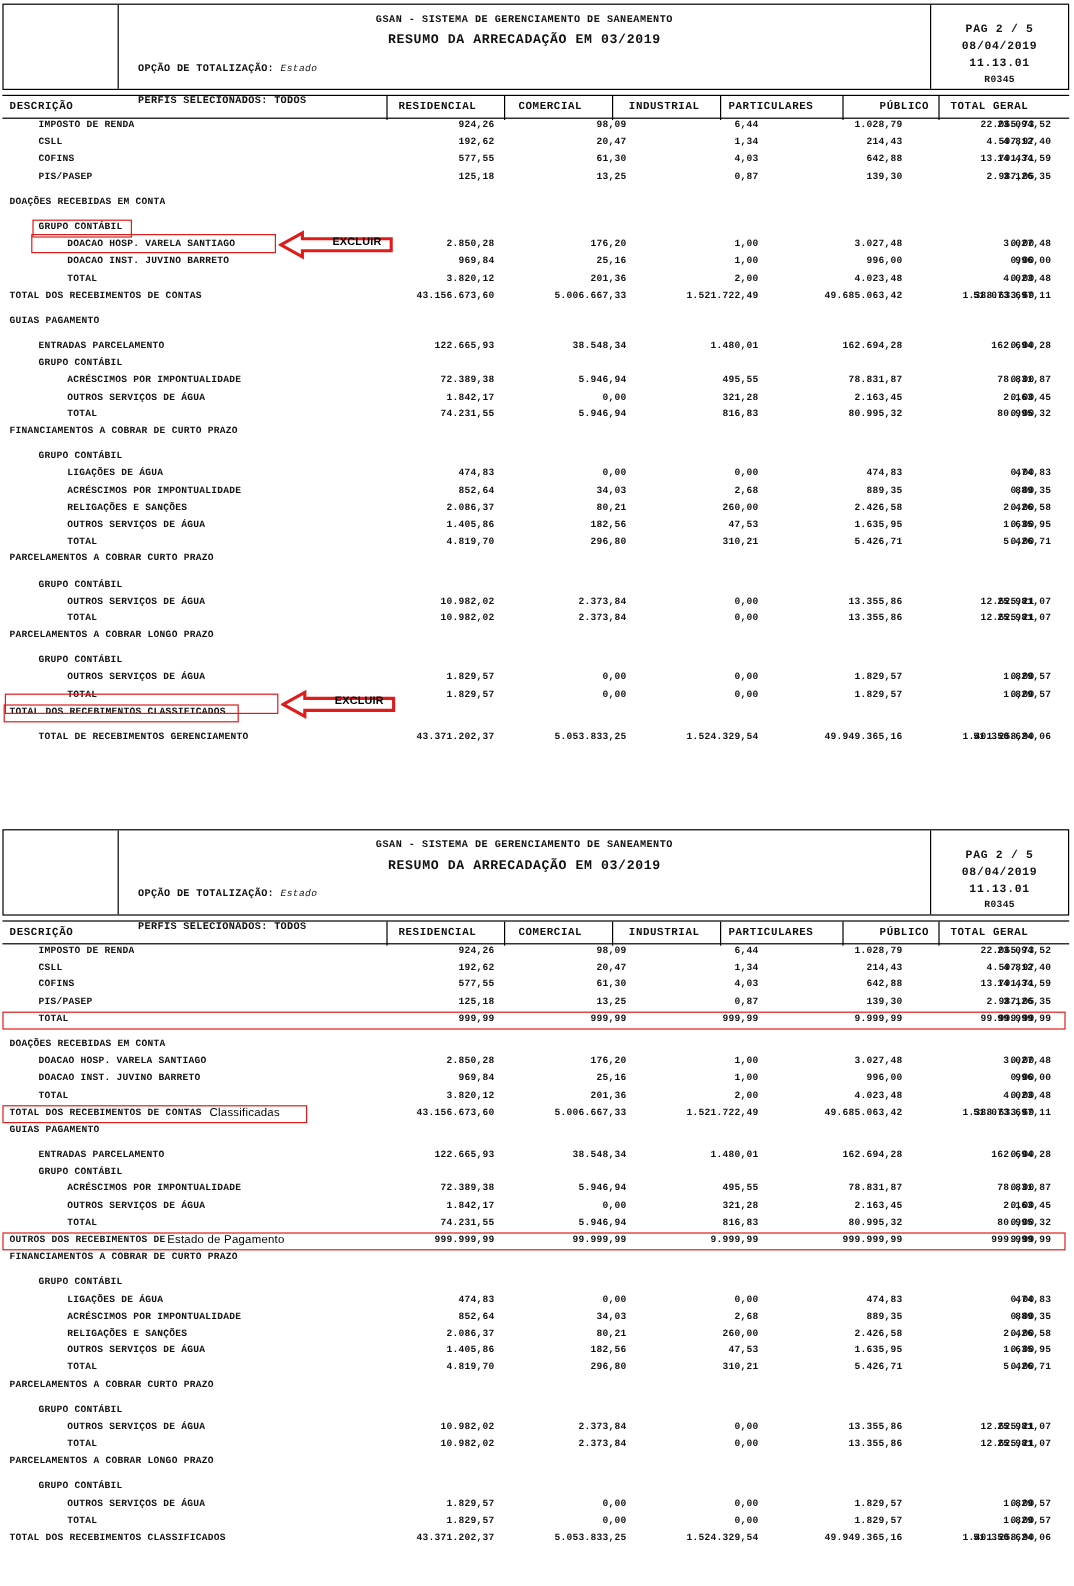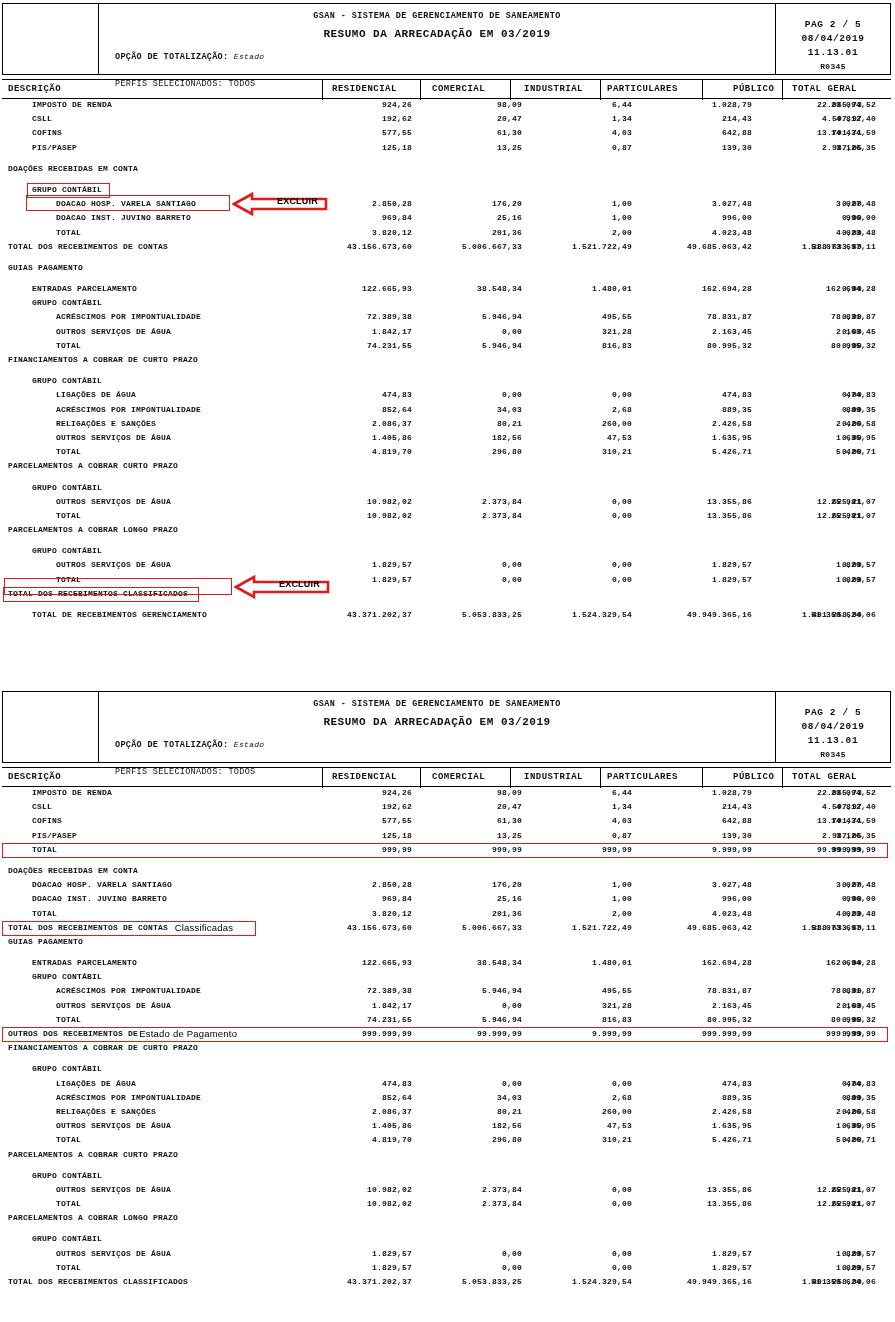--- a/index.html
+++ b/index.html
@@ -25,21 +25,21 @@
   .rh-mid{flex:1;position:relative;}
   .rh-right{width:115px;border-left:1.5px solid #000;box-sizing:border-box;
     display:flex;flex-direction:column;align-items:center;justify-content:flex-end;
     padding-top:12px;}
   .rh-right div{font-size:9.5px;letter-spacing:.6px;line-height:14px;font-weight:bold;}
   .rh-right div.small{font-size:8px;letter-spacing:.3px;}
   .rh-title1{text-align:center;font-size:8.5px;font-weight:bold;letter-spacing:.4px;margin-top:7px;}
   .rh-title2{text-align:center;font-size:11px;font-weight:bold;letter-spacing:.5px;margin-top:7px;}
   .rh-opt{position:absolute;left:16px;top:48px;font-size:8.5px;letter-spacing:.3px;font-weight:bold;}
   .rh-opt span.val{font-weight:normal;font-size:8px;font-style:italic;}
-  .rh-perf{position:absolute;left:16px;top:75px;font-size:8.5px;letter-spacing:.3px;font-weight:normal;}
+  .rh-perf{position:absolute;left:16px;top:75px;font-size:8.5px;letter-spacing:.3px;font-weight:bold;}
 
   
   .col-head{
     position:relative;height:20px;box-sizing:border-box;
     border-top:1.5px solid #000;border-bottom:1.5px solid #000;
     margin:4px 2px 0 2px;width:889px;
     font-size:9px;font-weight:bold;letter-spacing:.5px;
   }
   .col-head .ch{position:absolute;top:4px;}
   .col-head .sep{position:absolute;top:0;height:20px;border-left:1.5px solid #000;}

